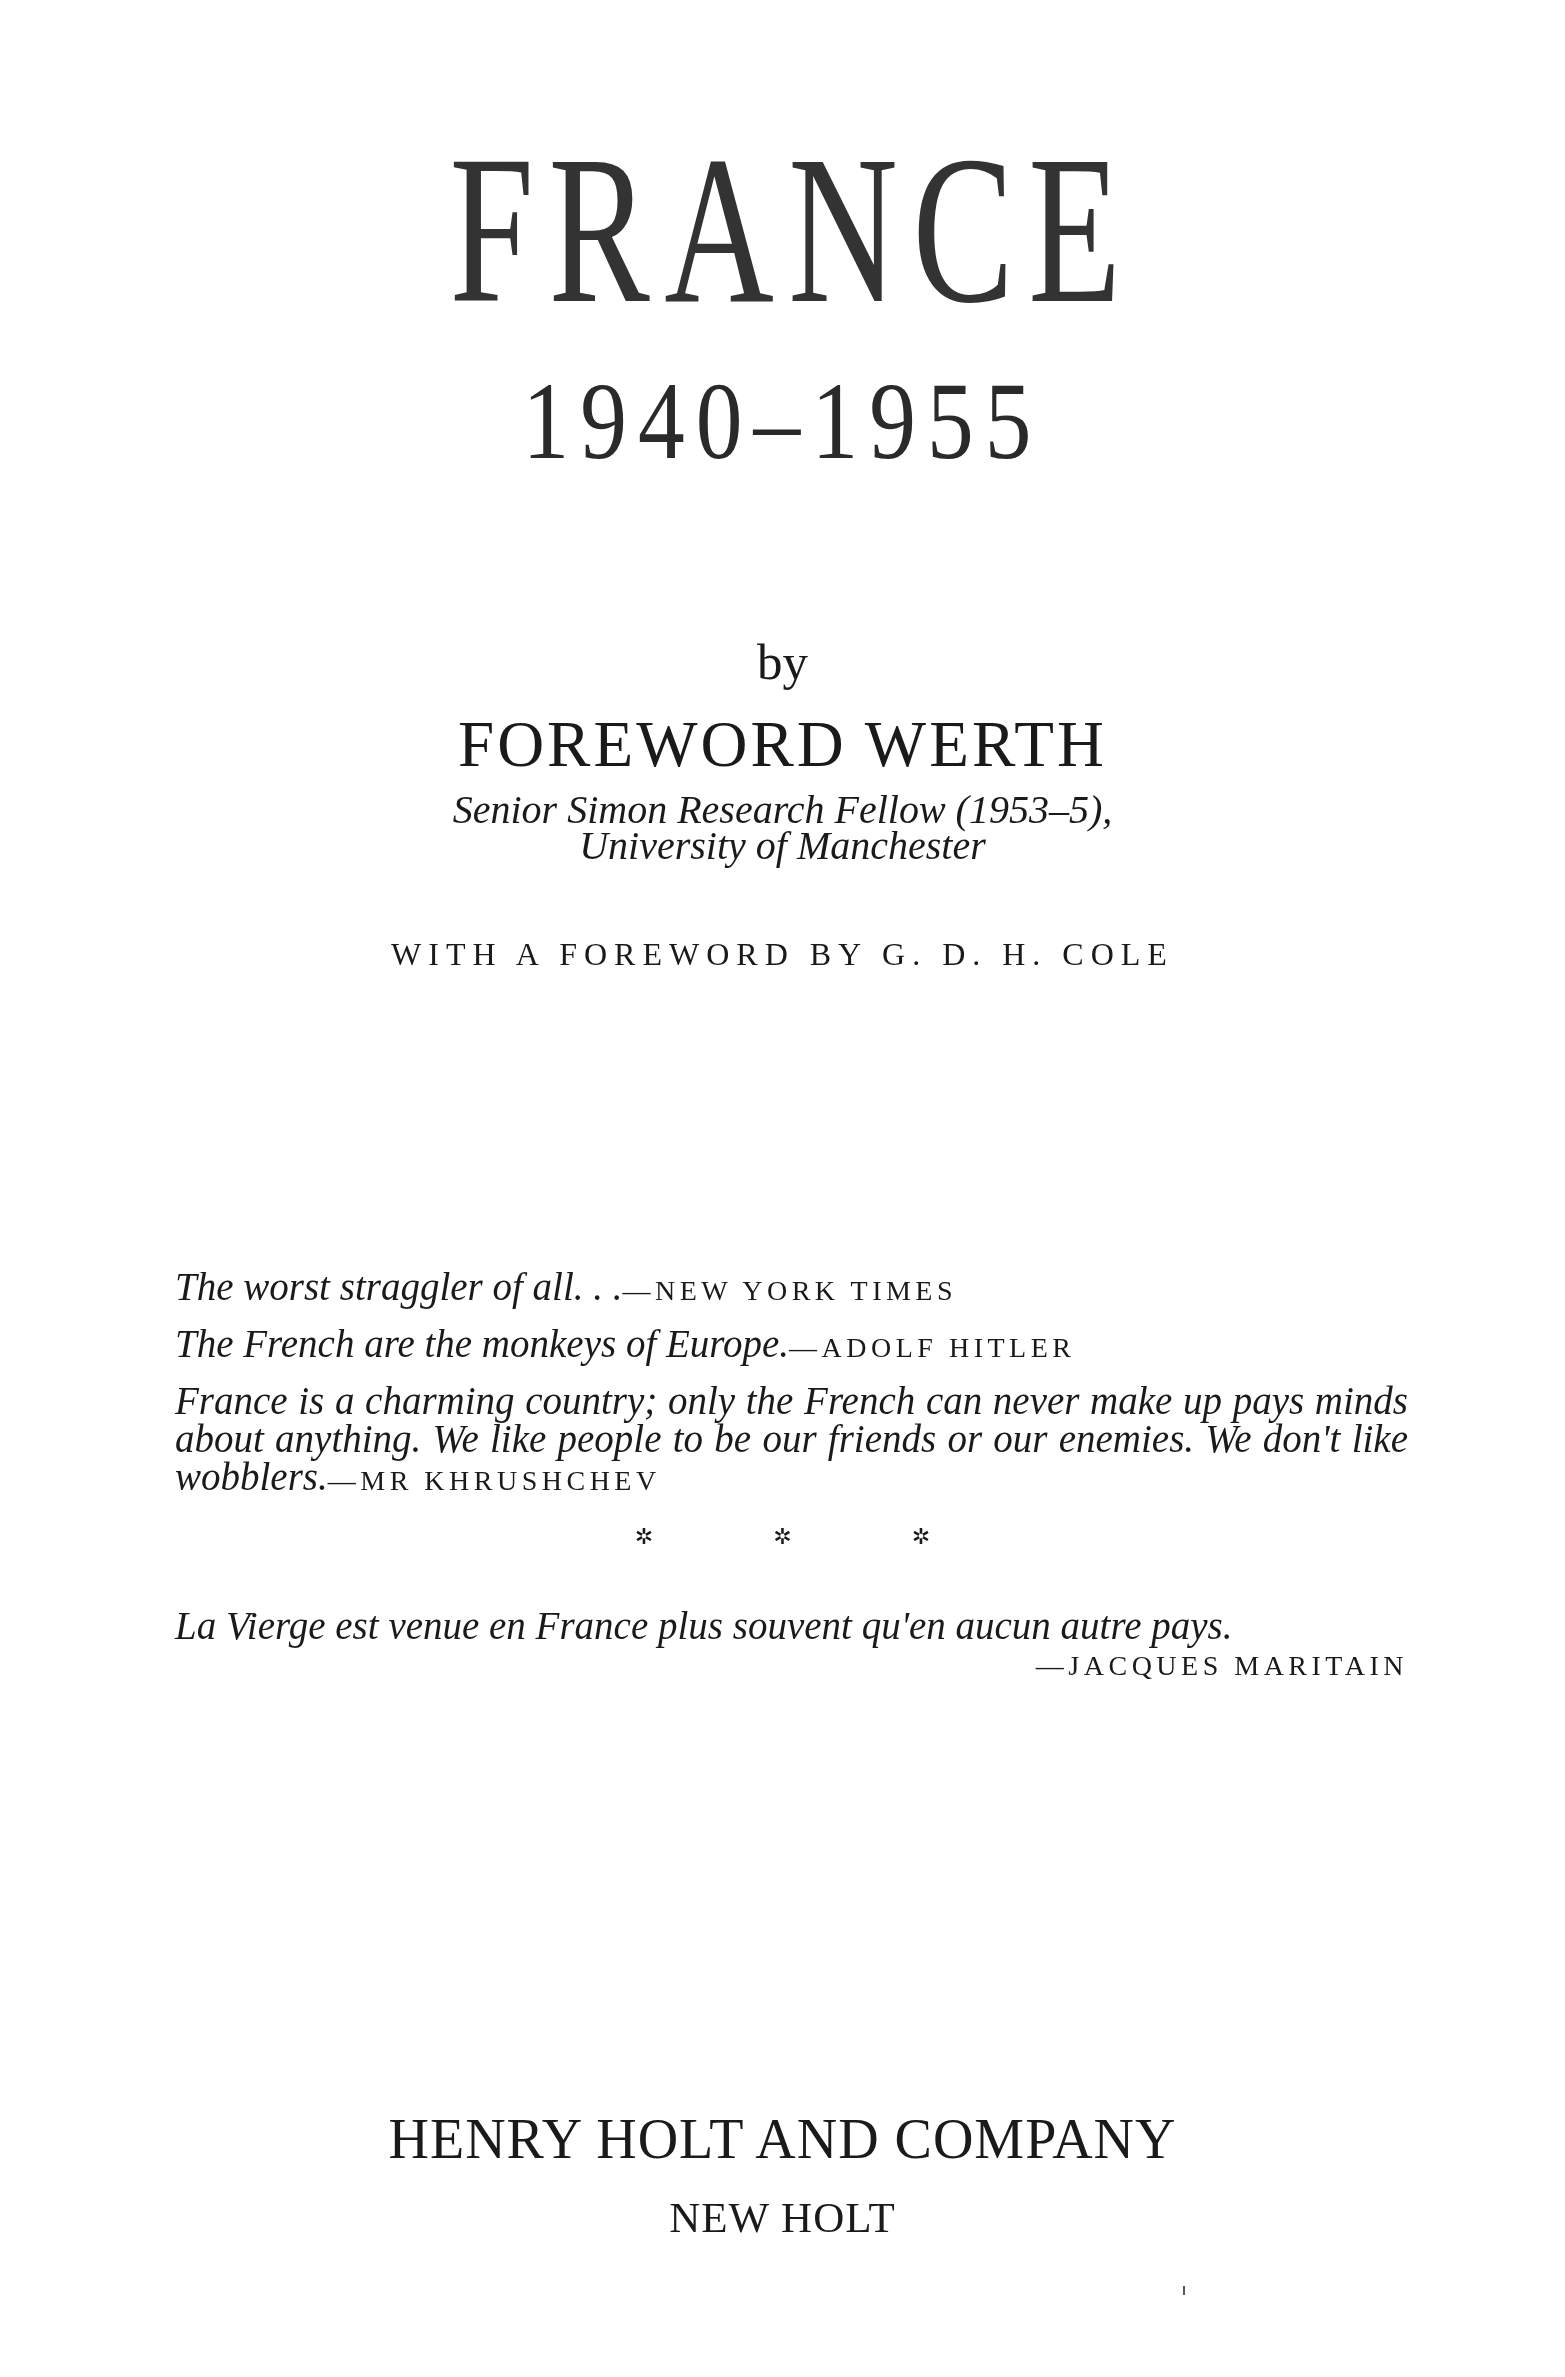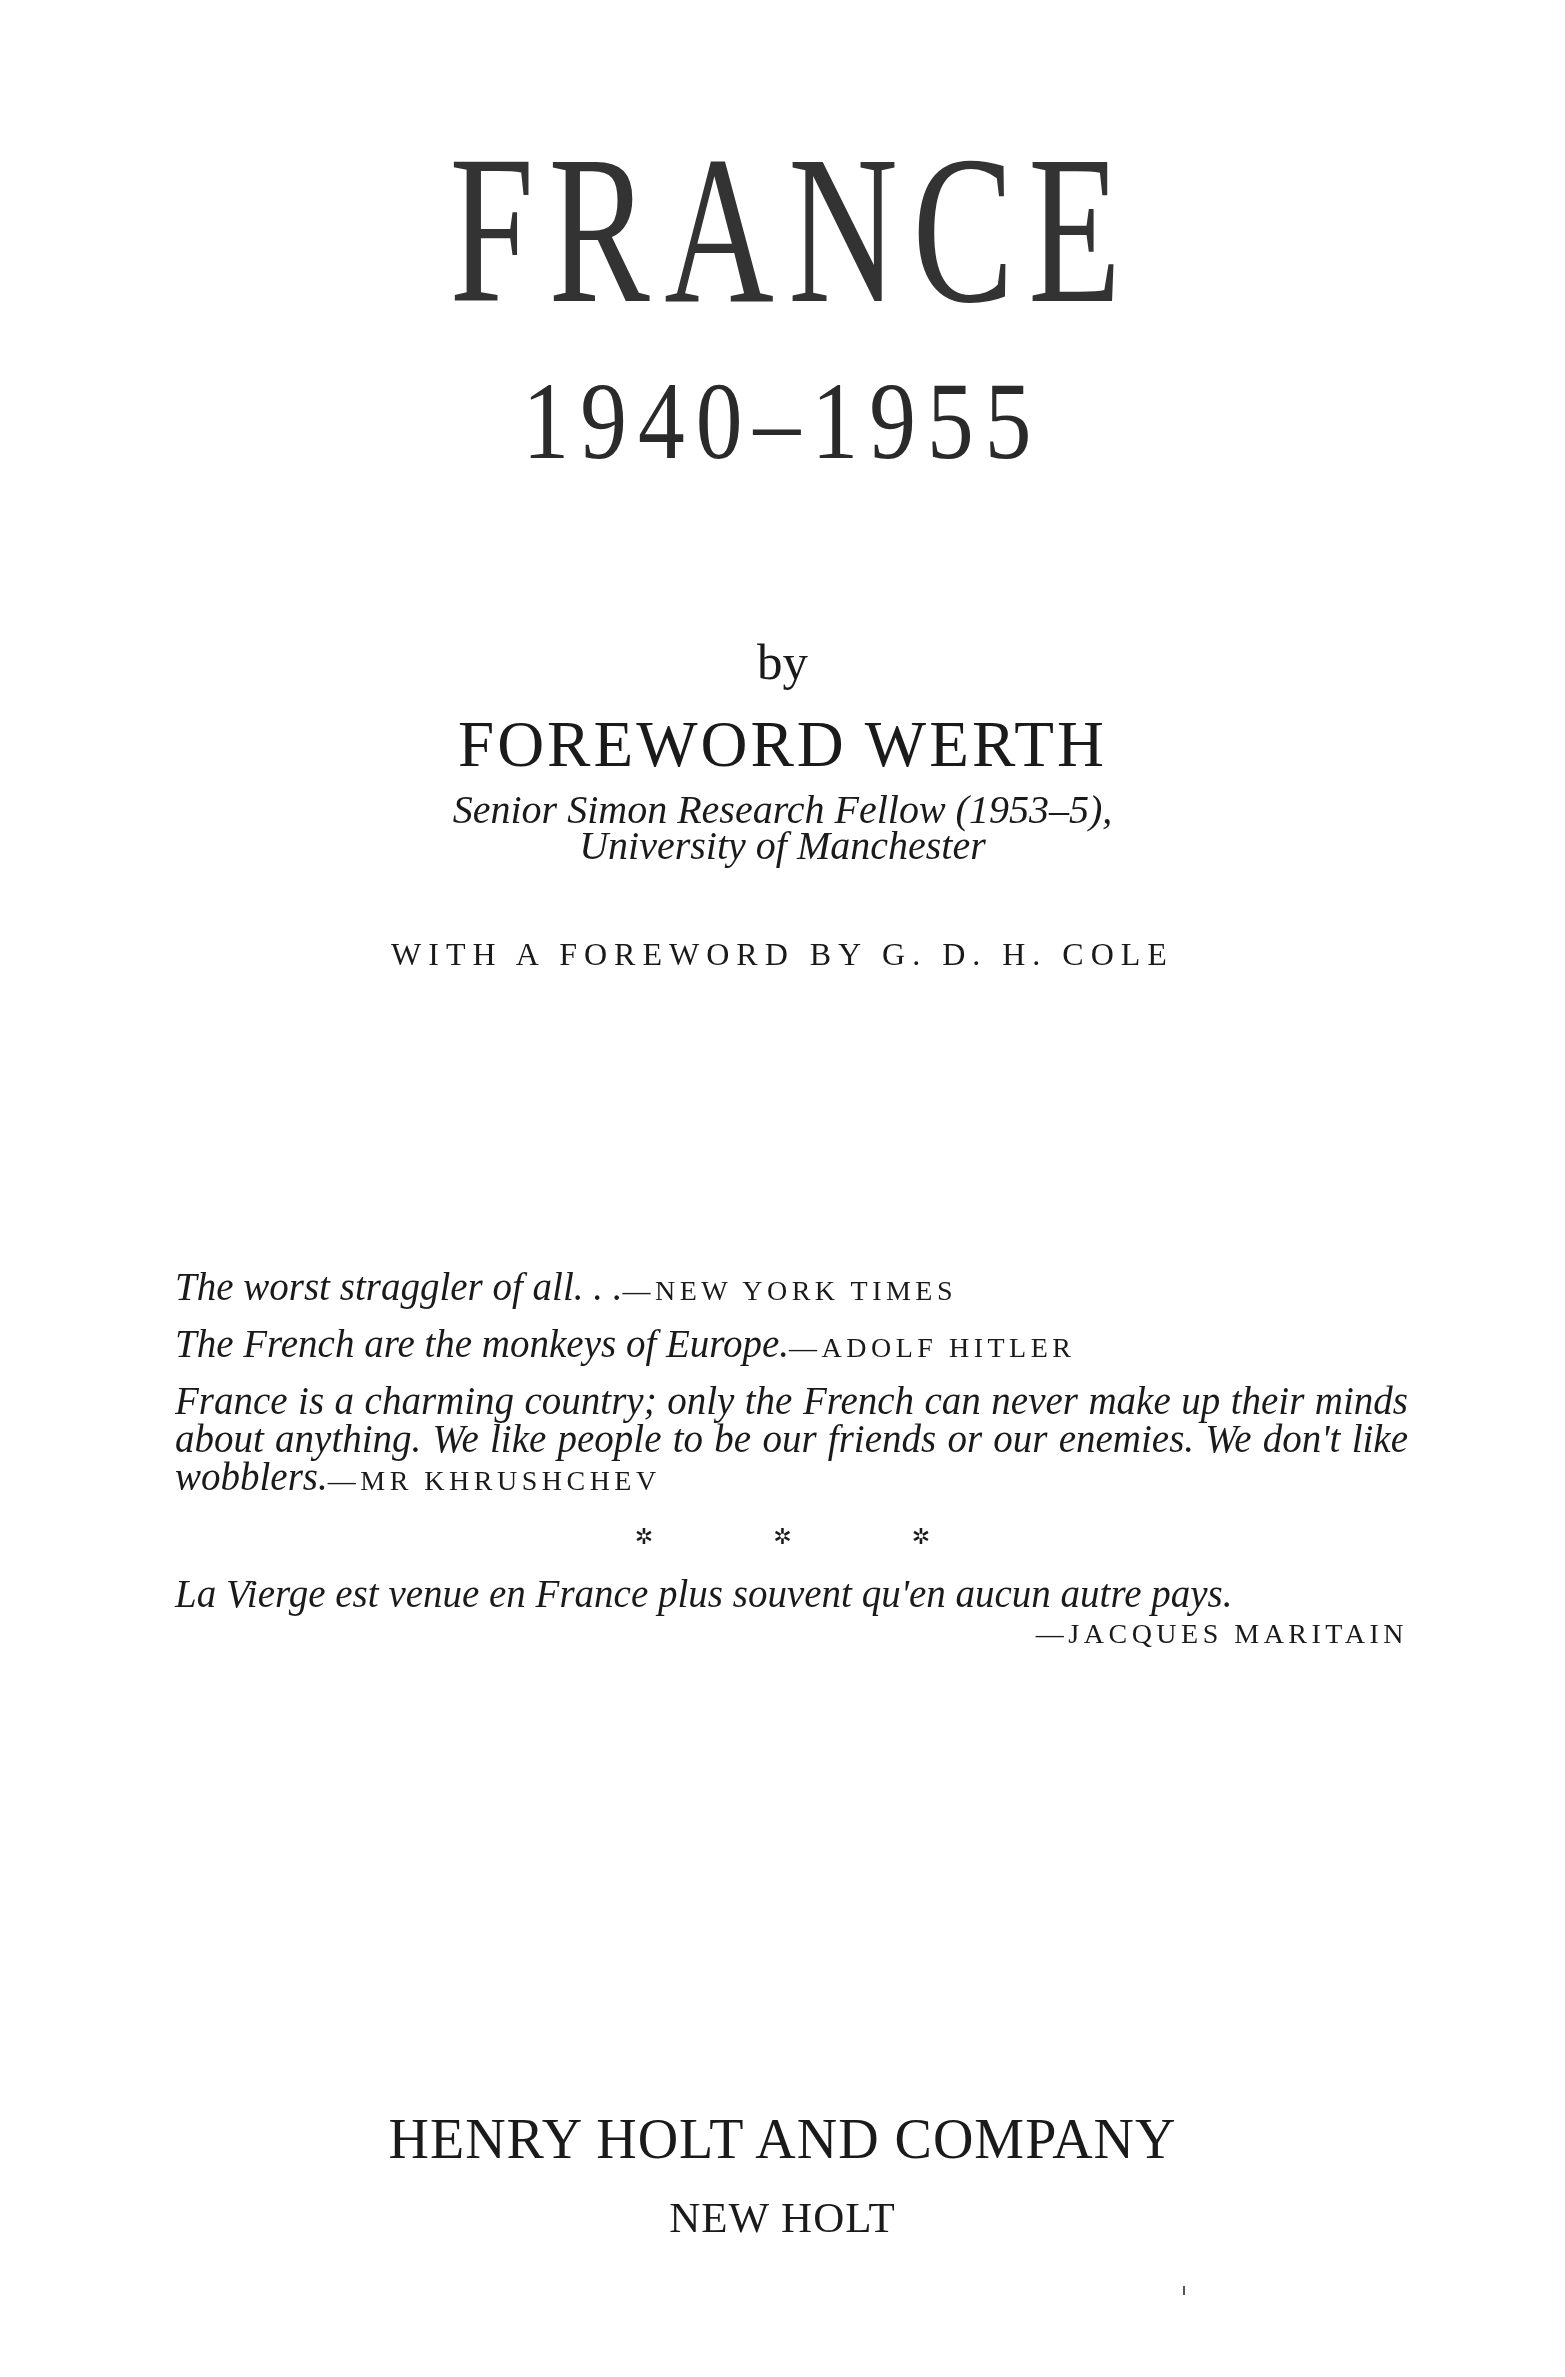--- a/index.html
+++ b/index.html
@@ -11,21 +11,21 @@
   .author { top: 712px; font-size: 65px; line-height: 1; letter-spacing: 3px; transform: scaleX(1.0); }
   .affil { top: 792px; font-size: 40px; line-height: 36px; font-style: italic; }
   .affil span { display: block; }
   .foreword { top: 938px; font-size: 32px; line-height: 1; letter-spacing: 7px; }
   .quotes { position: absolute; left: 175px; width: 1233px; font-size: 39px; line-height: 38px; }
   .quote { margin: 0 0 15px 0; text-align: justify; }
   .quote .q { font-style: italic; }
   .quote .src { font-size: 28px; letter-spacing: 4.5px; }
   .stars { position: absolute; top: 1524px; left: 0; width: 1565px; display: flex; justify-content: center; gap: 120px; font-size: 22px; }
   .maritain { position: absolute; top: 1574px; left: 175px; width: 1233px; font-size: 39px; line-height: 40px; }
-  .maritain .q { font-style: italic; display: block; }
+  .maritain .q { font-style: italic; display: block; margin-top: 32px; }
   .maritain .src { display: block; text-align: right; font-size: 28px; letter-spacing: 4.5px; }
   .publisher { top: 2111px; font-size: 56px; line-height: 1; letter-spacing: 1px; }
   .city { top: 2196px; font-size: 43px; line-height: 1; letter-spacing: 1px; }
   .speck { position: absolute; top: 2286px; left: 1183px; width: 1.5px; height: 9px; background: #555; }
 </style>
 </head>
 <body>
 
 <div class="abs title">FRANCE</div>
 <div class="abs years">1940–1955</div>
@@ -33,21 +33,21 @@
 <div class="abs author">FOREWORD WERTH</div>
 <div class="abs affil">
   <span>Senior Simon Research Fellow (1953–5),</span>
   <span>University of Manchester</span>
 </div>
 <div class="abs foreword">WITH A FOREWORD BY G. D. H. COLE</div>
 
 <div class="quotes" style="top:1268px;">
   <p class="quote"><span class="q">The worst straggler of all. . .</span><span class="src">—NEW YORK TIMES</span></p>
   <p class="quote"><span class="q">The French are the monkeys of Europe.</span><span class="src">—ADOLF HITLER</span></p>
-  <p class="quote"><span class="q">France is a charming country; only the French can never make up their minds about anything. We like people to be our friends or our enemies. We don't like wobblers.</span><span class="src">—MR KHRUSHCHEV</span></p>
+  <p class="quote"><span class="q">France is a charming country; only the French can never make up pays minds about anything. We like people to be our friends or our enemies. We don't like wobblers.</span><span class="src">—MR KHRUSHCHEV</span></p>
 </div>
 
 <div class="stars">
   <span>✲</span>
   <span>✲</span>
   <span>✲</span>
 </div>
 
 <div class="maritain">
   <span class="q">La Vierge est venue en France plus souvent qu'en aucun autre pays.</span>

